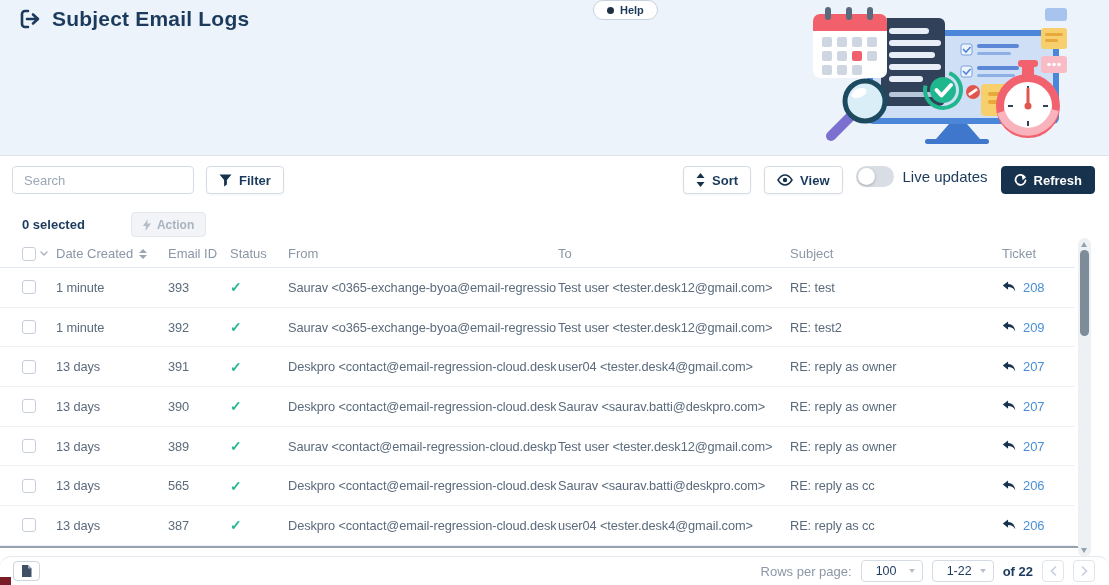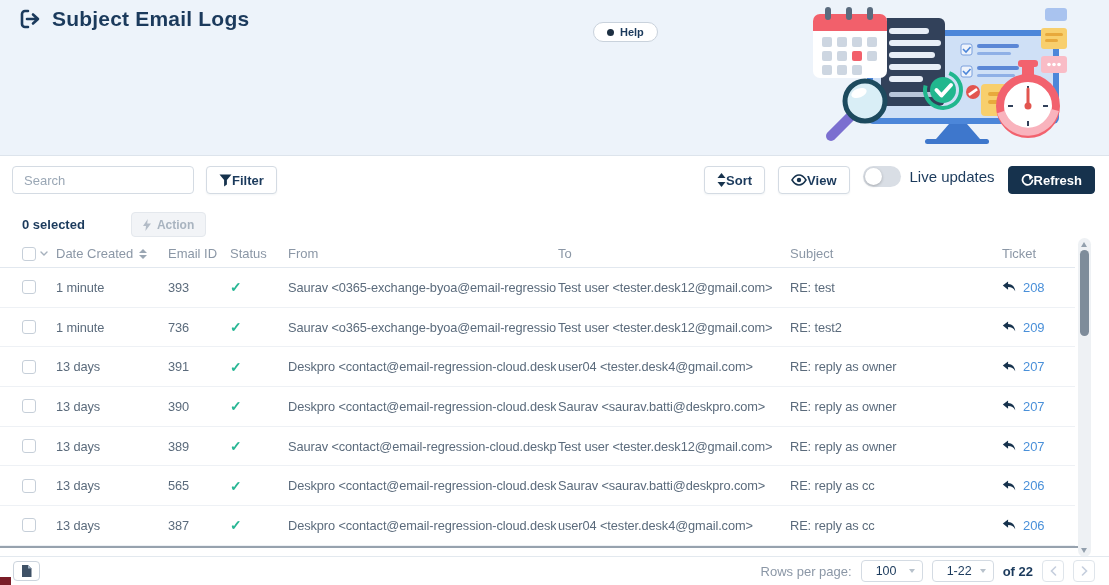--- a/index.html
+++ b/index.html
@@ -4,33 +4,33 @@
 <style>
   * { margin:0; padding:0; box-sizing:border-box; }
   html,body { background:#fff; }
   body { font-family:"Liberation Sans", sans-serif; }
   .app { position:relative; width:1109px; height:585px; background:#fff; overflow:hidden; }
 
   
   .header { position:absolute; top:0; left:0; right:0; height:156px; background:#edf3fa; border-bottom:1px solid #dde4ec; }
   .title-row { position:absolute; top:7px; left:18px; display:flex; align-items:center; gap:10px; }
   .page-title { font-size:21px; font-weight:bold; color:#1b3a5c; letter-spacing:.2px; }
-  .help-btn { position:absolute; top:22px; left:593px; display:flex; align-items:center; gap:6px;
+  .help-btn { position:absolute; top:0; left:593px; display:flex; align-items:center; gap:6px;
     background:#fff; border:1px solid #c9d2dc; border-radius:11px; padding:3px 13px; cursor:pointer;
     font-size:11px; font-weight:bold; color:#1b3a5c; font-family:inherit; }
   .help-dot { width:7px; height:7px; border-radius:50%; background:#1d2f42; }
   .illustration { position:absolute; top:2px; right:42px; }
 
   
   .toolbar-left { position:absolute; top:166px; left:12px; display:flex; gap:12px; align-items:center; }
   .search-box { display:flex; align-items:center; gap:7px; width:182px; height:28px; background:#fff;
     border:1px solid #d4dbe3; border-radius:4px; padding:0 4px; }
   .search-box input { border:none; outline:none; flex:1; font-size:13px; color:#3c4b5c; font-family:inherit; background:transparent; }
   .search-box input::placeholder { color:#9aa7b5; }
-  .btn { display:flex; align-items:center; height:28px; background:#fff; border:1px solid #d4dbe3;
+  .btn { display:flex; align-items:center; gap:7px; height:28px; background:#fff; border:1px solid #d4dbe3;
     border-radius:4px; padding:0 12px; font-size:13px; font-weight:bold; color:#1b3a5c; cursor:pointer;
     font-family:inherit; box-shadow:0 1px 2px rgba(27,58,92,.05); }
   .toolbar-right { position:absolute; top:166px; right:14px; display:flex; gap:13px; align-items:flex-start; }
   .toggle-wrap { display:flex; align-items:center; gap:9px; }
   .toggle { width:38px; height:21px; border-radius:11px; background:#d9dee5; position:relative; cursor:pointer; }
   .toggle-knob { position:absolute; top:2px; left:2px; width:17px; height:17px; border-radius:50%; background:#fff;
     box-shadow:0 1px 3px rgba(0,0,0,.25); }
   .toggle-label { font-size:15px; color:#1b3a5c; }
   .btn-refresh { background:#16324d; border-color:#16324d; color:#fff; box-shadow:none; }
 
@@ -62,21 +62,21 @@
 
   
   .vscroll { position:absolute; top:238px; right:18px; width:13px; bottom:28px; background:#eef1f4; border-radius:7px; }
   .vscroll .arrow-up { position:absolute; top:4px; left:3px; width:0; height:0; border-left:3.5px solid transparent;
     border-right:3.5px solid transparent; border-bottom:5px solid #93a0ad; }
   .vscroll .arrow-dn { position:absolute; bottom:4px; left:3px; width:0; height:0; border-left:3.5px solid transparent;
     border-right:3.5px solid transparent; border-top:5px solid #93a0ad; }
   .vscroll .thumb { position:absolute; top:12px; left:2px; width:9px; height:86px; border-radius:5px; background:#7e8c9a; }
 
   
-  .footer { position:absolute; left:0; right:0; bottom:0; height:29px; border-top:1px solid #e3e9ef; background:#fff; }
+  .footer { position:absolute; left:0; right:0; bottom:0; height:29px; border-top:1px solid #e3e9ef; background:#fff;border-radius:11px; }
   .export-btn { position:absolute; left:13px; top:4px; width:27px; height:20px; background:#fff; border:1px solid #ccd4dd;
     border-radius:4px; display:flex; align-items:center; justify-content:center; cursor:pointer; }
   .footer-right { position:absolute; right:14px; top:0; height:100%; display:flex; align-items:center; gap:9px; }
   .rpp-label { font-size:13px; color:#8b97a6; }
   .select-box { display:flex; align-items:center; justify-content:space-between; width:62px; height:22px;
     border:1px solid #d4dbe3; border-radius:4px; padding:0 7px 0 14px; background:#fff; cursor:pointer; }
   .select-box .val { font-size:12.5px; color:#1b3a5c; }
   .select-box .caret { width:0; height:0; border-left:3px solid transparent; border-right:3px solid transparent;
     border-top:4px solid #b7c1cb; }
   .of-total { font-size:13px; font-weight:bold; color:#1b3a5c; }
@@ -291,21 +291,21 @@
           </svg>
         <a href="#" class="ticket-link">208</a>
       </div>
     </div>
 
     <div class="tgrid trow">
       <div class="td cell-check">
           <input type="checkbox" style="">
         </div>
       <div class="td">1 minute</div>
-      <div class="td">736</div>
+      <div class="td">392</div>
       <div class="td status-check">✓</div>
       <div class="td">Saurav &lt;o365-exchange-byoa@email-regression…</div>
       <div class="td">Test user &lt;tester.desk12@gmail.com&gt;</div>
       <div class="td">RE: test2</div>
       <div class="td cell-ticket">
         <svg width="14" height="12" viewBox="0 0 15 13">
             <path d="M6.5 3.2 V0.5 L0.8 5 L6.5 9.5 V6.6 C10.3 6.6 12.6 8 14.2 11.2 C14.2 6.4 11 3.4 6.5 3.2 z" fill="#16324d"></path>
           </svg>
         <a href="#" class="ticket-link">209</a>
       </div>

